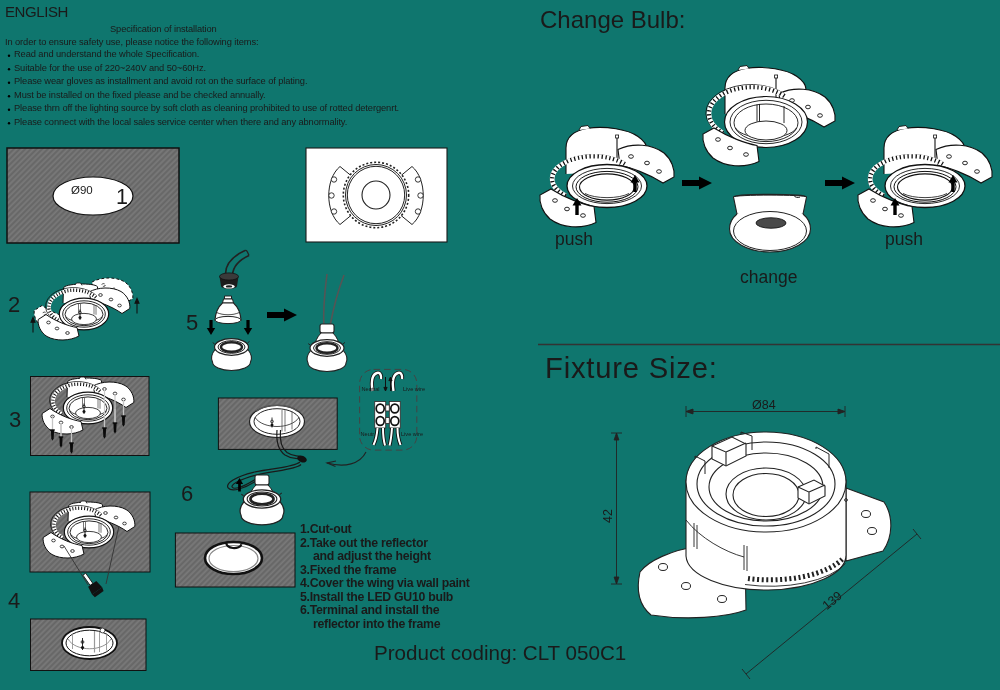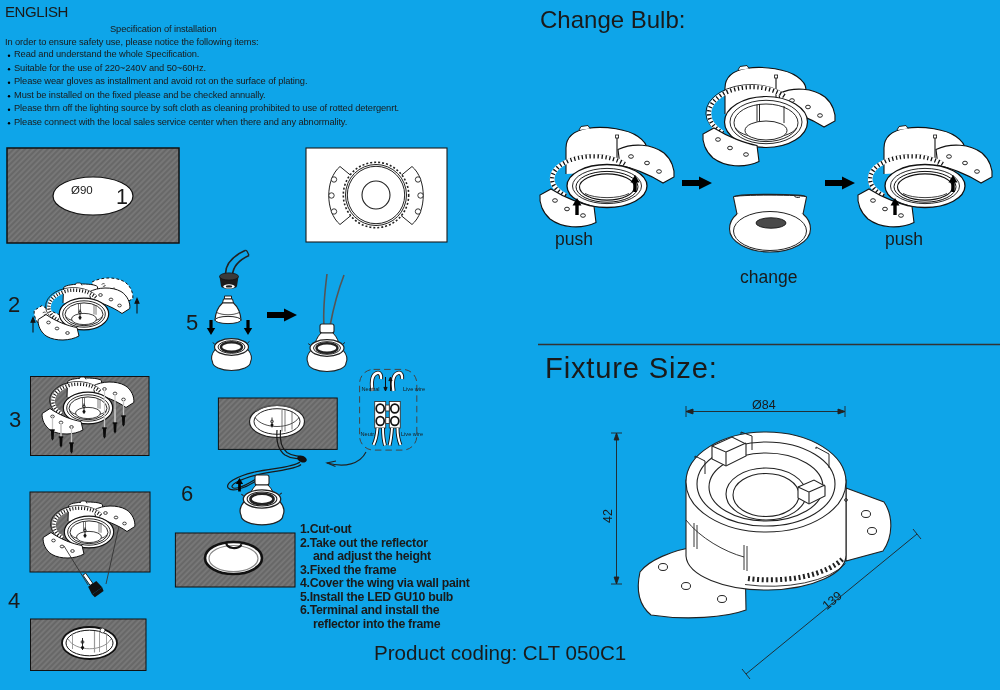--- a/index.html
+++ b/index.html
@@ -1,16 +1,16 @@
 <!DOCTYPE html>
 <html><head>
 <meta charset="utf-8">
 <style>
   html,body{margin:0;padding:0;background:#ffffff;}
-  #page{position:relative;width:1000px;height:690px;background:#0ea5e9;overflow:hidden;}
+  #page{position:relative;width:1000px;height:690px;background:#0f766e;overflow:hidden;}
   svg text{font-family:"Liberation Sans",sans-serif;fill:#1a1a1a;}
 </style>
 </head>
 <body>
 <div id="page">
 <svg width="1000" height="690" viewBox="0 0 1000 690">
 <defs>
   <pattern id="hatch" width="4" height="4" patternUnits="userSpaceOnUse" patternTransform="rotate(-45)">
     <rect width="4" height="4" fill="#636363"></rect>
     <rect y="0.6" width="4" height="0.9" fill="#8e8e8e"></rect>

